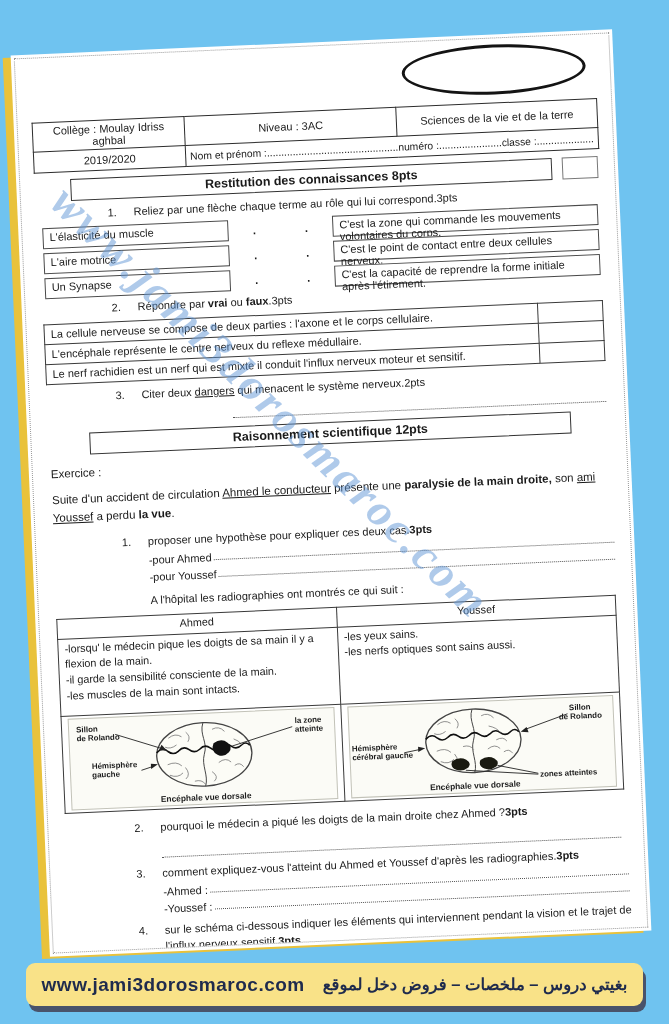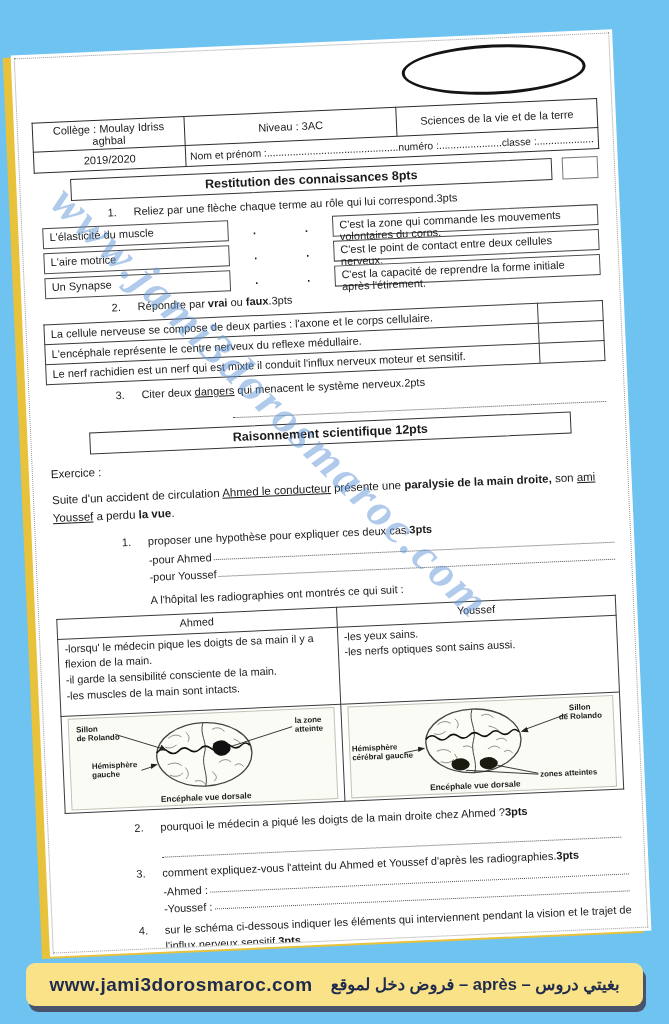--- a/index.html
+++ b/index.html
@@ -338,14 +338,14 @@
 
       <div class="lbox lb2"></div>
       <div class="lbox lb3"></div>
     </div>
 
   </div>
 </div>
 
 <div class="footer-bar">
   <span class="footer-url">www.jami3dorosmaroc.com</span>
-  <span class="footer-arabic">بغيتي دروس – après – فروض دخل لموقع</span>
+  <span class="footer-arabic">بغيتي دروس – ملخصات – فروض دخل لموقع</span>
 </div>
 
 </body></html>

